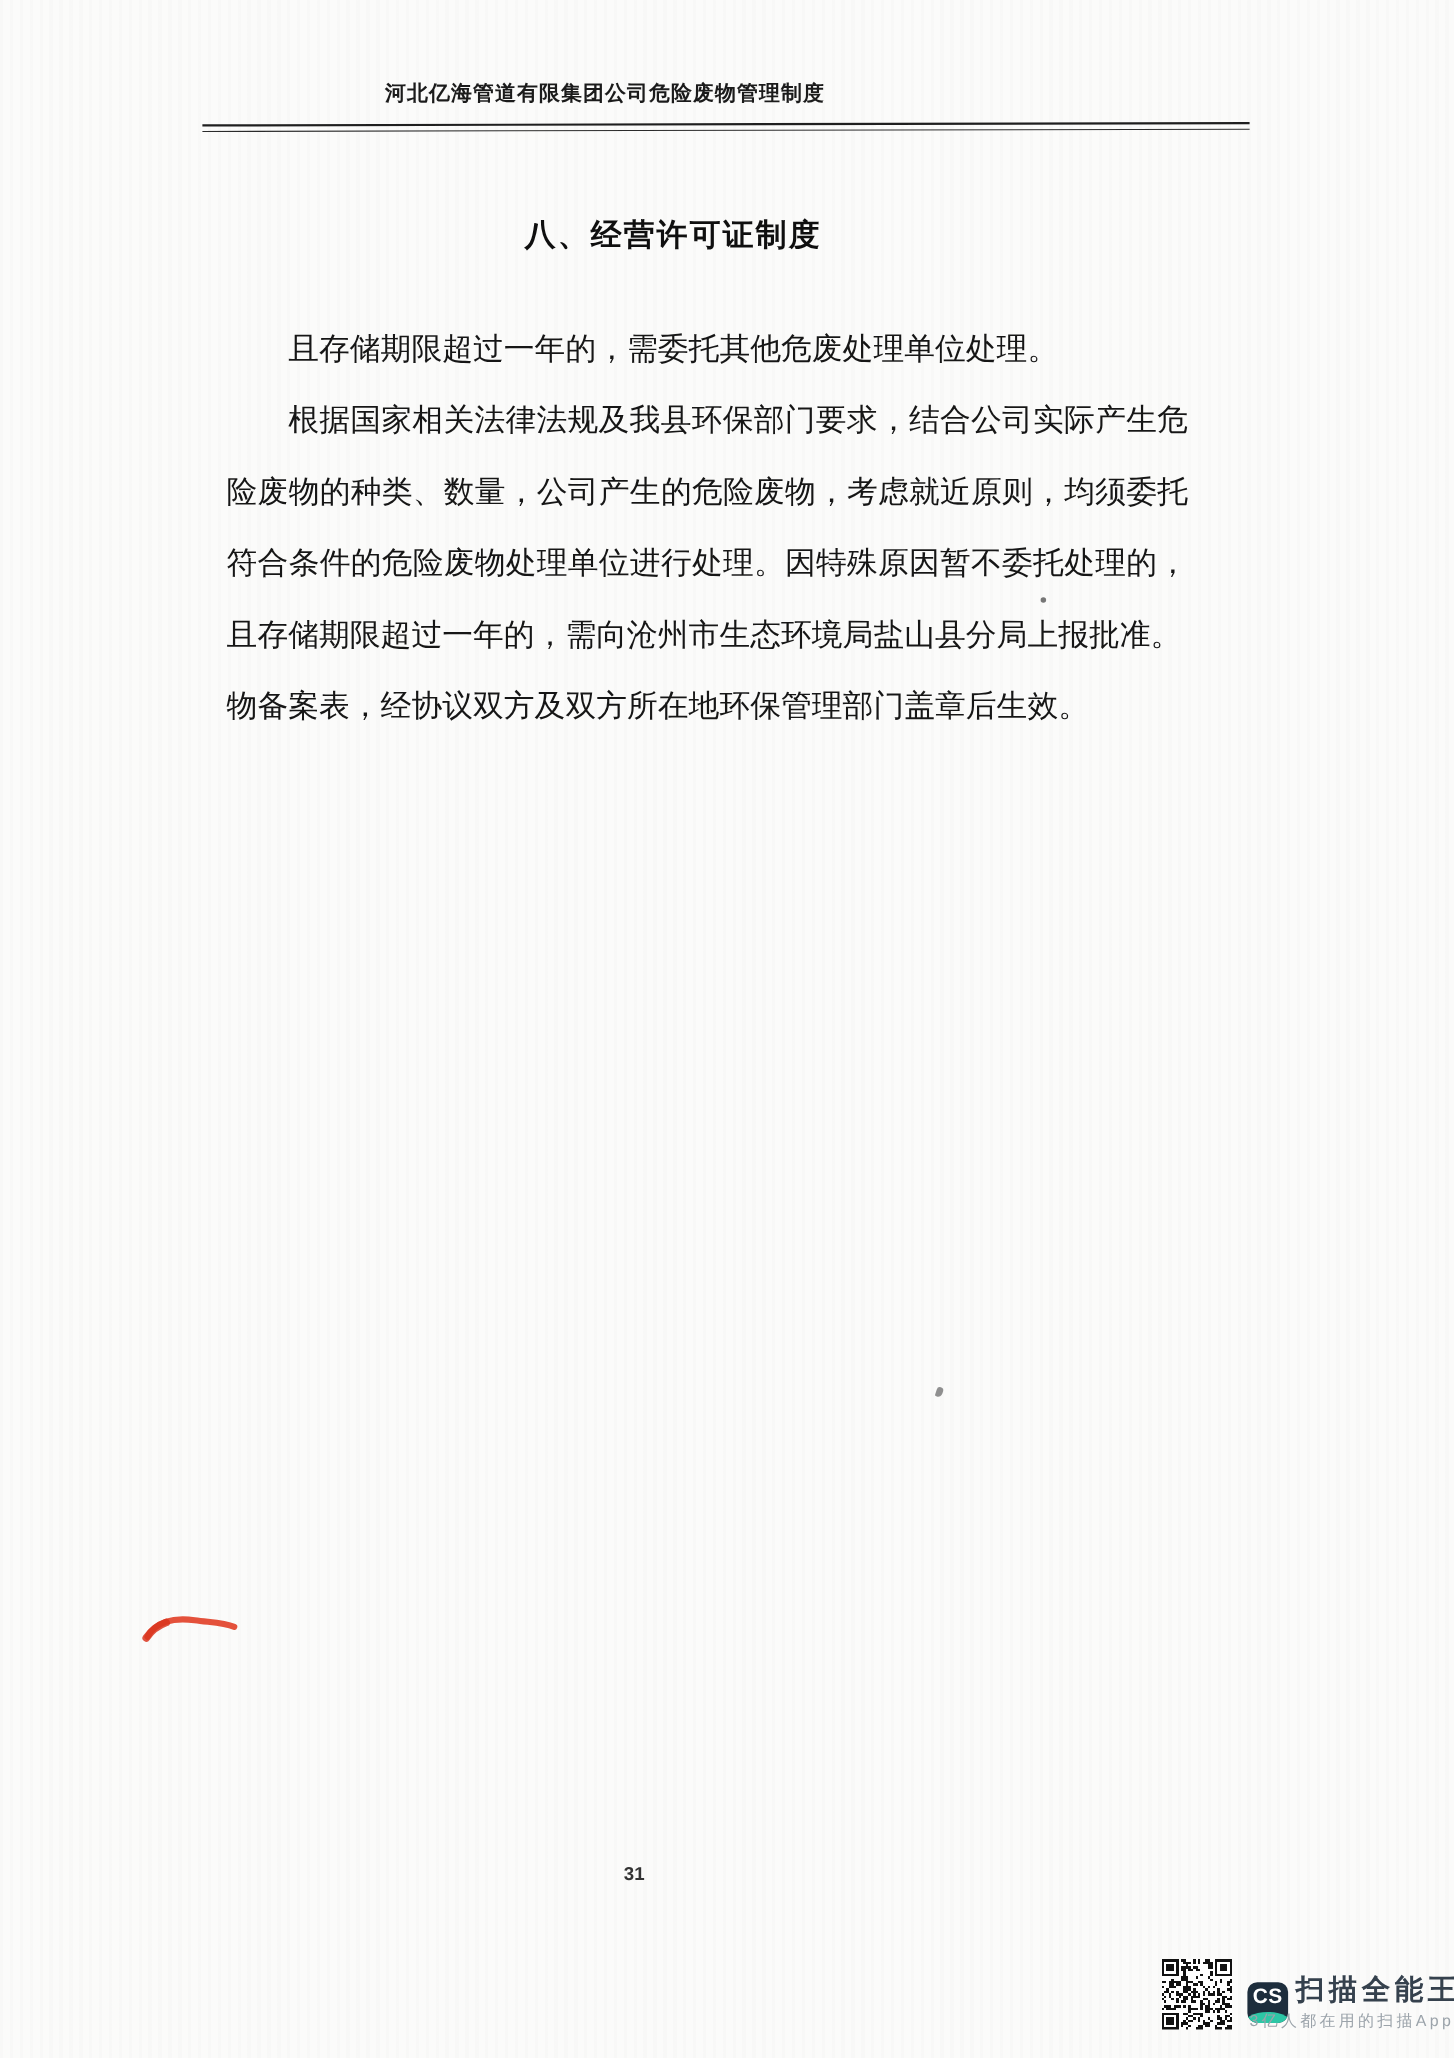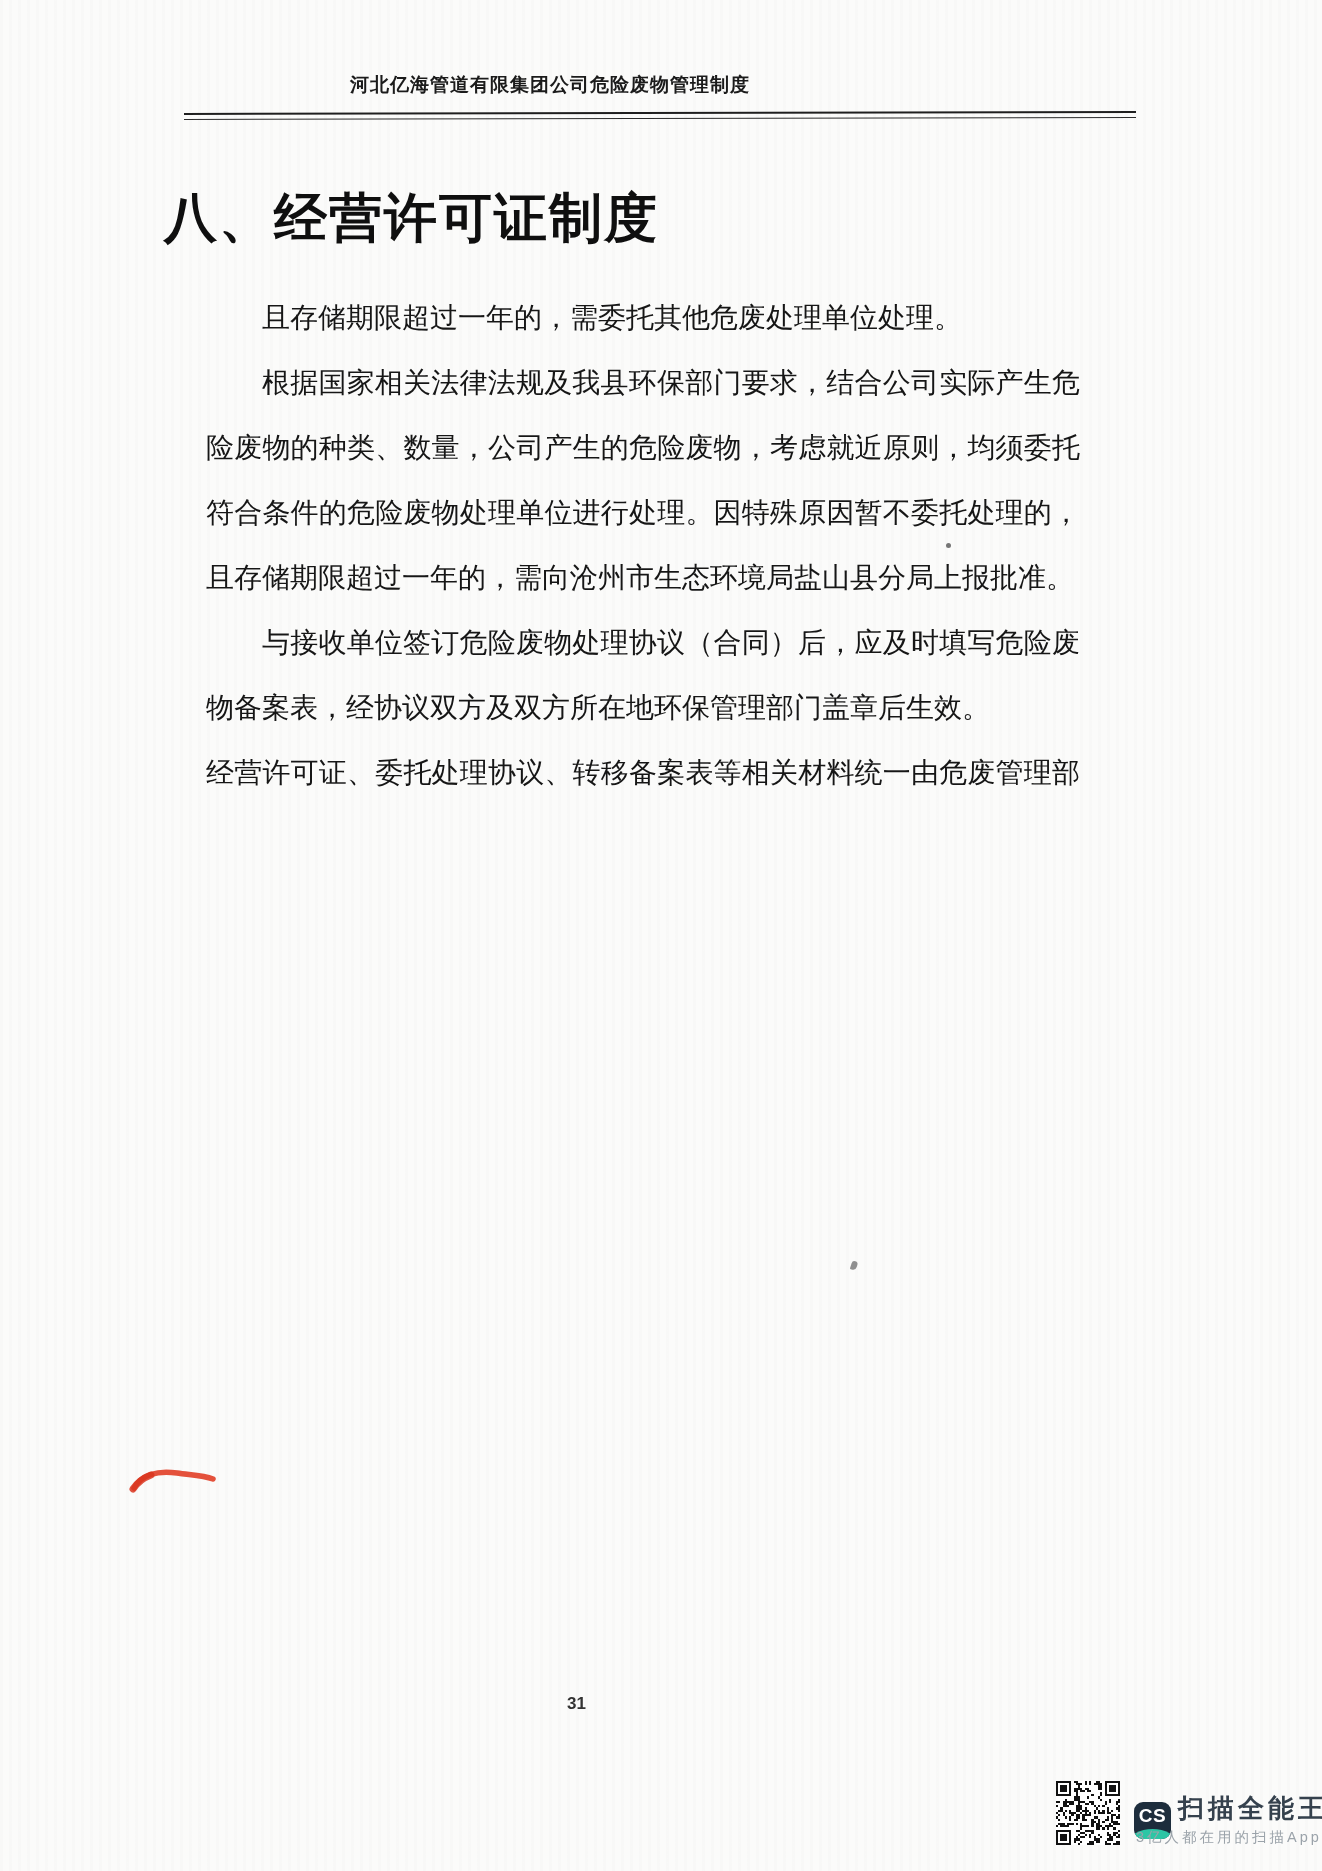--- a/index.html
+++ b/index.html
@@ -15,22 +15,22 @@
   .header-title {
     position:absolute; top:72px; left:0; width:1100px; text-align:center;
     font-size:19px; font-weight:bold; color:#1b1b1b; letter-spacing:1px;
   }
   .header-rule {
     position:absolute; top:112px; left:184px; width:952px; height:4px;
     border-top:2.4px solid #1f1f1f; border-bottom:1.6px solid #2b2b2b;
     transform:rotate(-.12deg);
   }
   .doc-title {
-    position:absolute; top:183px; left:164px; width:872px; margin:0;
-    font-size:53px; font-weight:bold; color:#0f0f0f; letter-spacing:2px;
+    position:absolute; top:183px; left:164px; width:872px; margin:12px;
+    text-align:center; font-size:28px; font-weight:bold; color:#0f0f0f; letter-spacing:2px;
   }
   .body-text {
     position:absolute; top:285px; left:206px; width:874px;
     font-size:28px; color:#161616;
   }
   .para { margin:0; }
   .line { height:65px; line-height:65px; text-align:left; white-space:pre-wrap; }
   .line.fill { text-align:justify; text-align-last:justify; }
   .line.first { text-indent:2em; }
   .pagenum {
@@ -83,25 +83,23 @@
       <div class="para">
         <div class="line first">且存储期限超过一年的，需委托其他危废处理单位处理。</div>
       </div>
       <div class="para">
         <div class="line first fill">根据国家相关法律法规及我县环保部门要求，结合公司实际产生危</div>
         <div class="line fill">险废物的种类、数量，公司产生的危险废物，考虑就近原则，均须委托</div>
         <div class="line fill">符合条件的危险废物处理单位进行处理。因特殊原因暂不委托处理的，</div>
         <div class="line">且存储期限超过一年的，需向沧州市生态环境局盐山县分局上报批准。</div>
       </div>
       <div class="para">
-        <div class="line first fill">与接收单位签订危险废物处理协议（合同）后，应及时填写危险废</div>
         <div class="line">物备案表，经协议双方及双方所在地环保管理部门盖章后生效。</div>
       </div>
       <div class="para">
-        <div class="line fill">经营许可证、委托处理协议、转移备案表等相关材料统一由危废管理部</div>
       </div>
     </div>
 
   <div class="pagenum">31</div>
 
   <svg class="red-mark" viewBox="0 0 92 32">
     <path d="M7 22 C 14 9, 30 4, 50 7 C 64 9, 76 9, 86 13" fill="none" stroke="#e2422a" stroke-width="5.5" stroke-linecap="round" opacity="0.92"></path>
     <path d="M6 23 C 10 17, 16 12, 24 9" fill="none" stroke="#d9351f" stroke-width="7" stroke-linecap="round" opacity="0.85"></path>
   </svg>
 

